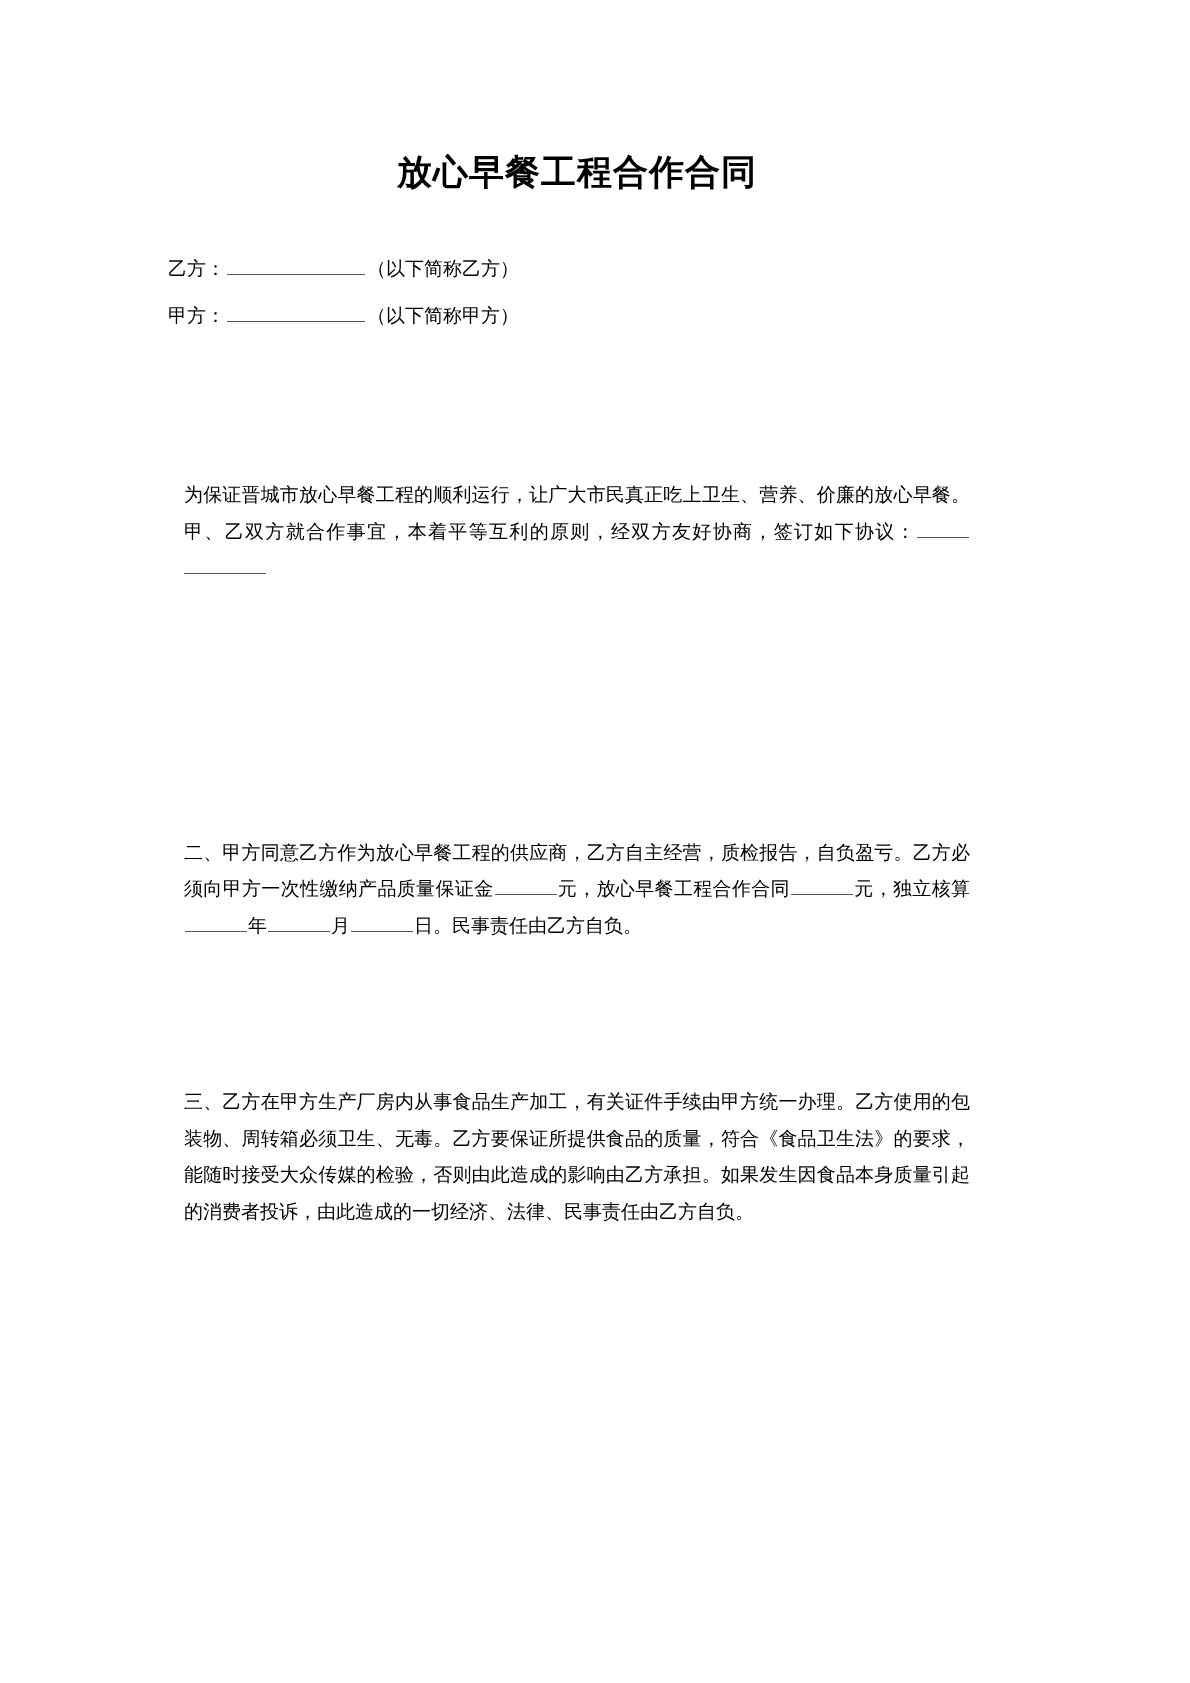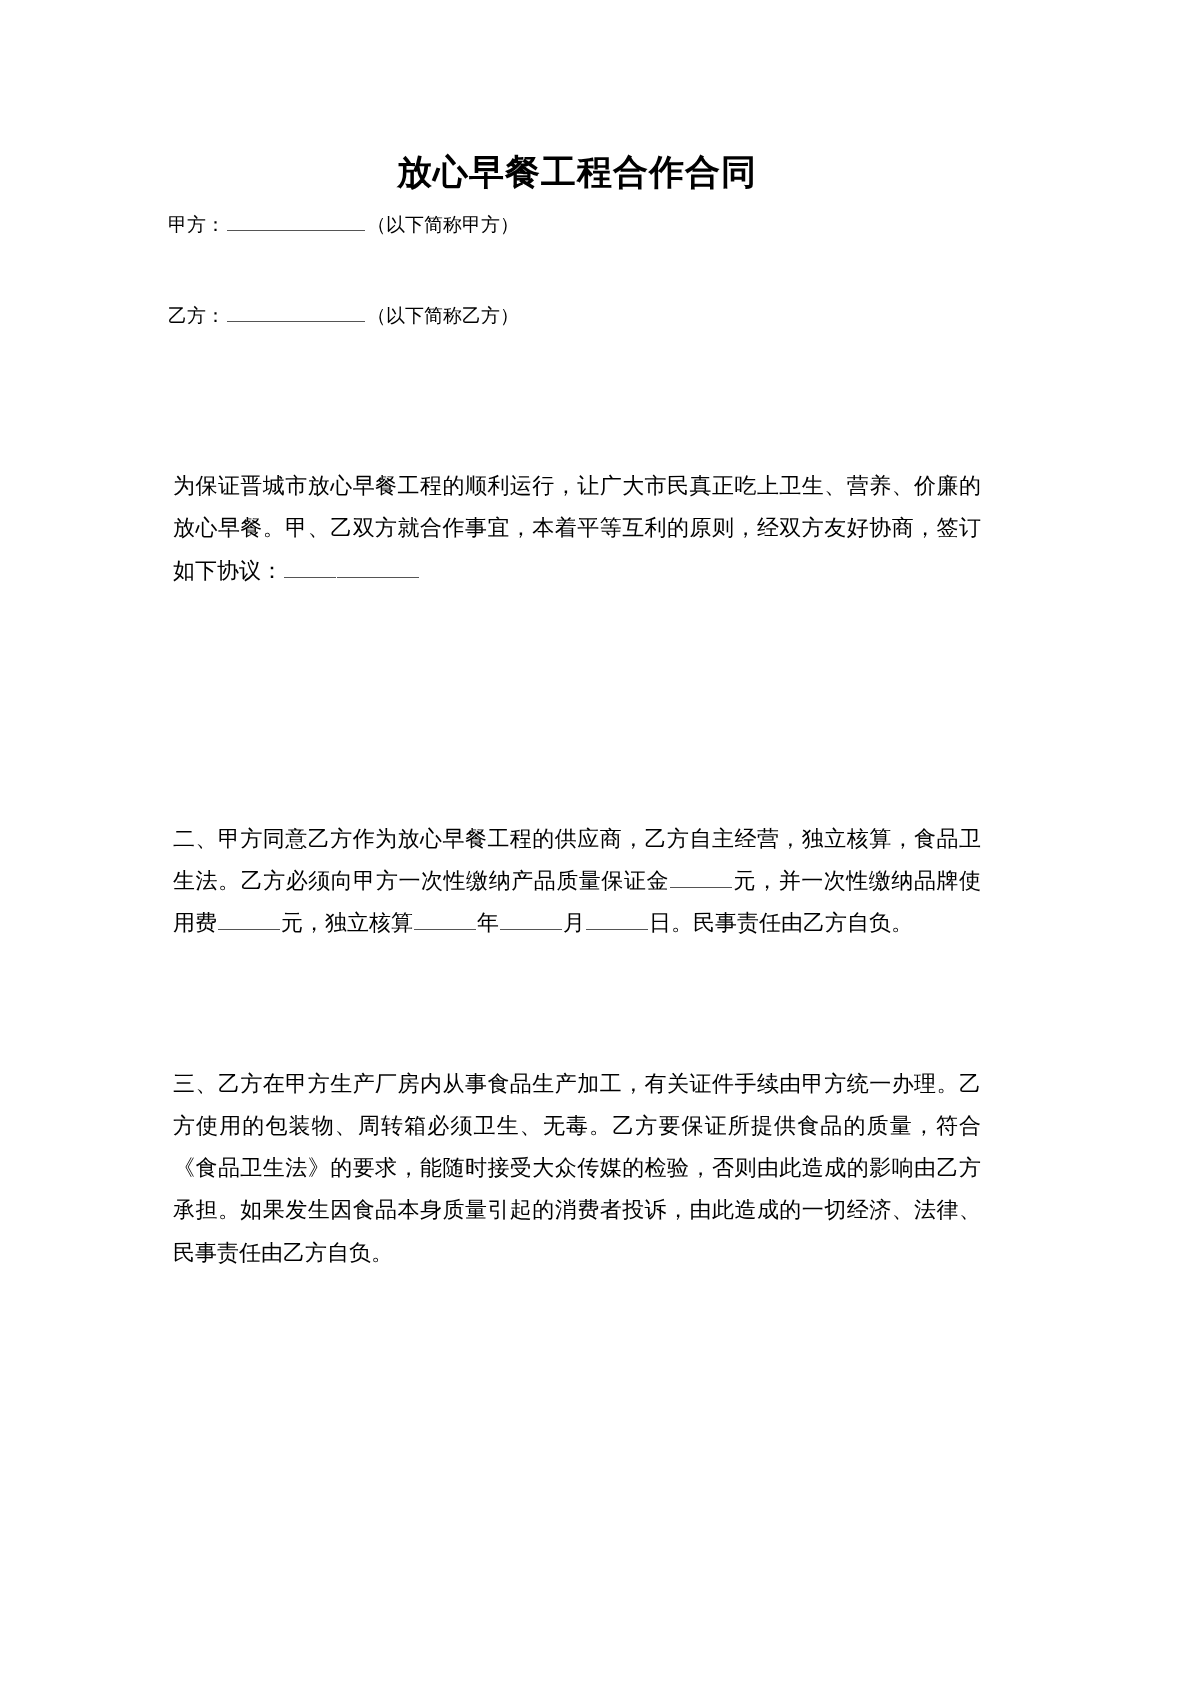--- a/index.html
+++ b/index.html
@@ -71,23 +71,23 @@
     margin: 0 1px;
   }
   .blank-wrap {
     display: inline-block;
     width: 82px;
     border-bottom: 1px solid #555;
     height: 0.95em;
     margin-top: 6px;
   }
   .para {
-    font-size: 22px;
+    font-size: 19px;
     line-height: 1.92;
-    margin: 5px;
+    margin: 16px;
     text-align: justify;
     text-justify: inter-ideograph;
   }
   .preamble {
     padding-top: 128px;
   }
   .clause {
     padding-top: 0;
   }
   .gap-1 { height: 118px; }
@@ -100,39 +100,39 @@
   }
 </style>
 </head>
 <body>
 
 <div class="page">
   <div class="content">
 
     <h1 class="doc-title">放心早餐工程合作合同</h1>
 
+    <p class="party-line second">
+      <span>乙方：</span><span class="blank-md"></span><span>（以下简称乙方）</span>
+    </p>
+
     <p class="party-line">
       <span>甲方：</span><span class="blank-md"></span><span>（以下简称甲方）</span>
-    </p>
-
-    <p class="party-line second">
-      <span>乙方：</span><span class="blank-md"></span><span>（以下简称乙方）</span>
     </p>
 
     <p class="para preamble">
       <span>为保证晋城市放心早餐工程的顺利运行，让广大市民真正吃上卫生、营养、价廉的放心早餐。甲、乙双方就合作事宜，本着平等互利的原则，经双方友好协商，签订如下协议：</span><span class="blank-tail"></span><span class="blank-wrap"></span>
     </p>
 
     <div class="gap-1"></div>
 
 
     <div class="gap-2"></div>
 
     <p class="para clause">
-      <span>二、</span><span>甲方同意乙方作为放心早餐工程的供应商，乙方自主经营，独立核算，食品卫生法。乙方必须向甲方一次性缴纳产品质量保证金</span><span class="blank-sm"></span><span>元，并一次性缴纳品牌使用费</span><span class="blank-sm"></span><span>元，独立核算</span><span class="blank-sm"></span><span>年</span><span class="blank-sm"></span><span>月</span><span class="blank-sm"></span><span>日。民事责任由乙方自负。</span>
+      <span>二、</span><span>甲方同意乙方作为放心早餐工程的供应商，乙方自主经营，质检报告，自负盈亏。乙方必须向甲方一次性缴纳产品质量保证金</span><span class="blank-sm"></span><span>元，放心早餐工程合作合同</span><span class="blank-sm"></span><span>元，独立核算</span><span class="blank-sm"></span><span>年</span><span class="blank-sm"></span><span>月</span><span class="blank-sm"></span><span>日。民事责任由乙方自负。</span>
     </p>
 
     <div class="gap-3"></div>
 
     <p class="para clause">
       <span>三、</span><span>乙方在甲方生产厂房内从事食品生产加工，有关证件手续由甲方统一办理。乙方使用的包装物、周转箱必须卫生、无毒。乙方要保证所提供食品的质量，符合《食品卫生法》的要求，能随时接受大众传媒的检验，否则由此造成的影响由乙方承担。如果发生因食品本身质量引起的消费者投诉，由此造成的一切经济、法律、民事责任由乙方自负。</span>
     </p>
 
     <div class="gap-4"></div>
 

